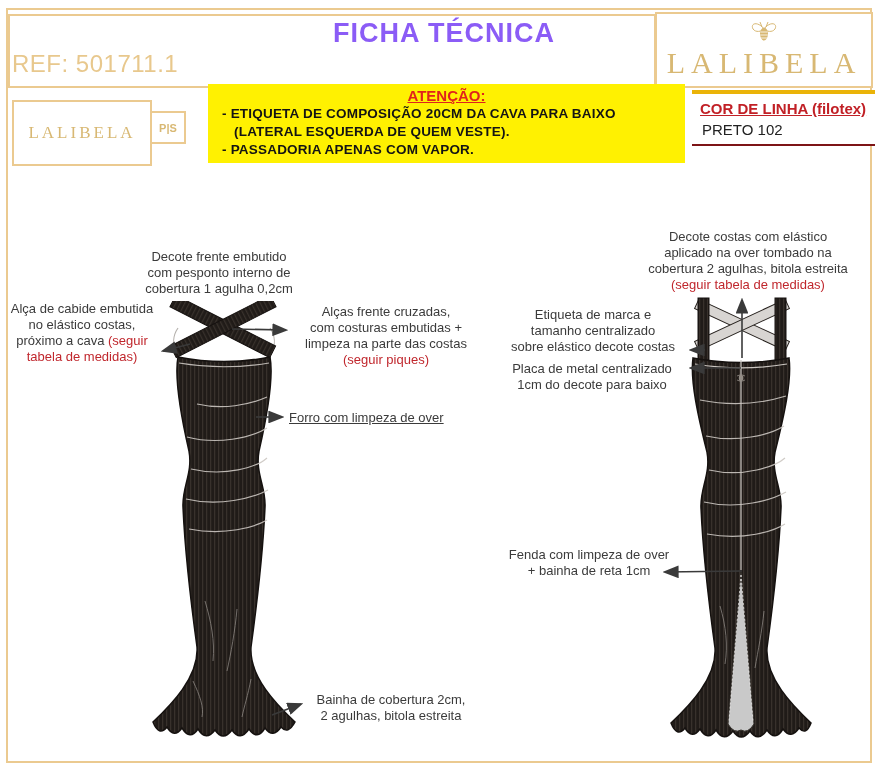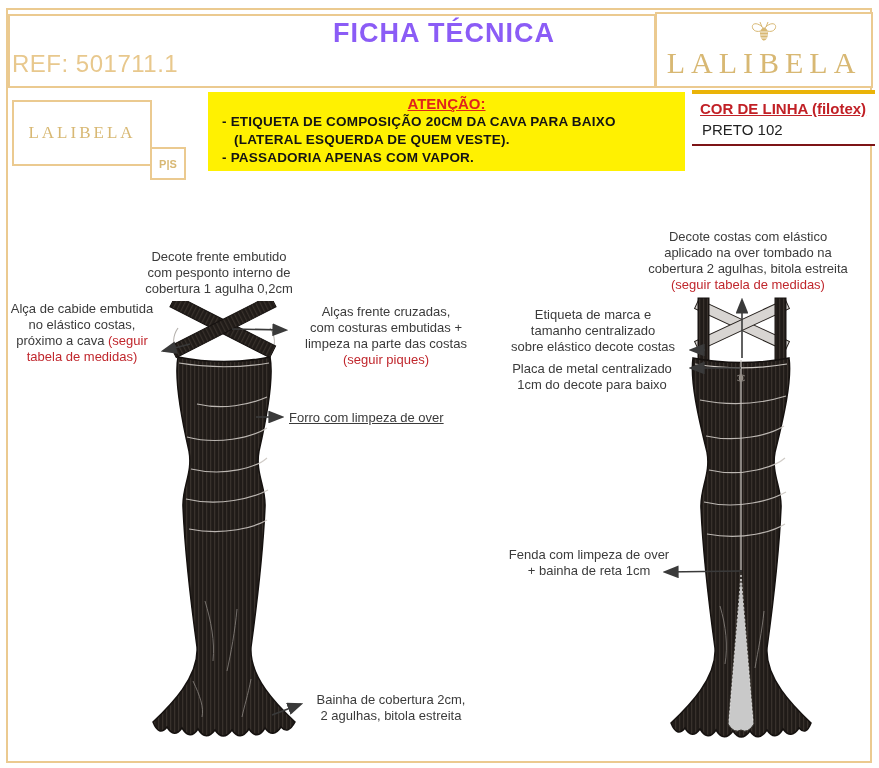--- a/index.html
+++ b/index.html
@@ -12,24 +12,24 @@
          font-size:27px;font-weight:700;color:#8b5cf6;letter-spacing:1px;}
   .ref{position:absolute;left:12px;top:50px;font-size:24px;color:#e8c88d;letter-spacing:.5px;}
   .logo-box{position:absolute;left:655px;top:12px;width:214px;height:72px;border:2px solid #ebca90;background:#fff;text-align:center;}
   .logo-box .bee{position:absolute;left:50%;top:4px;transform:translateX(-50%);}
   .brand{position:absolute;left:0;right:0;top:32px;font-family:"Liberation Serif", serif;
          font-size:30px;color:#d8b873;letter-spacing:6px;}
   .brand-small-box{position:absolute;left:12px;top:100px;width:136px;height:62px;border:2px solid #ebca90;
          display:flex;align-items:center;justify-content:center;}
   .brand-small-box span{font-family:"Liberation Serif", serif;font-size:17px;letter-spacing:3px;color:#d8b873;}
   .ps-box{position:absolute;left:150px;top:111px;width:32px;height:29px;border:2px solid #ebca90;
-         display:flex;align-items:center;justify-content:center;margin-top:36px;}
+         display:flex;align-items:center;justify-content:center;}
   .ps-box span{font-size:11px;font-weight:700;color:#d8b873;}
   
-  .attention{position:absolute;left:208px;top:92px;width:477px;height:79px;background:#fff101;padding:3px 0 0 0;box-sizing:border-box;}
+  .attention{position:absolute;left:208px;top:84px;width:477px;height:79px;background:#fff101;padding:3px 0 0 0;box-sizing:border-box;}
   .attn-title{text-align:center;font-size:15px;font-weight:700;color:#e0231c;text-decoration:underline;line-height:18px;}
   .attn-line{font-size:13.5px;font-weight:700;color:#141414;line-height:18px;padding-left:14px;letter-spacing:.2px;}
   .attn-line.indent{padding-left:26px;}
   
   .cor-box{position:absolute;left:692px;top:90px;width:183px;height:56px;background:#fff;
            border-top:4px solid #eab308;border-bottom:2px solid #7d1416;box-sizing:border-box;padding:5px 0 0 8px;}
   .cor-label{font-size:15px;font-weight:700;color:#c12026;text-decoration:underline;line-height:20px;}
   .cor-value{font-size:15px;color:#222;line-height:22px;padding-left:2px;}
   
   .ann{position:absolute;font-size:13px;line-height:16px;color:#3b3b3b;}

